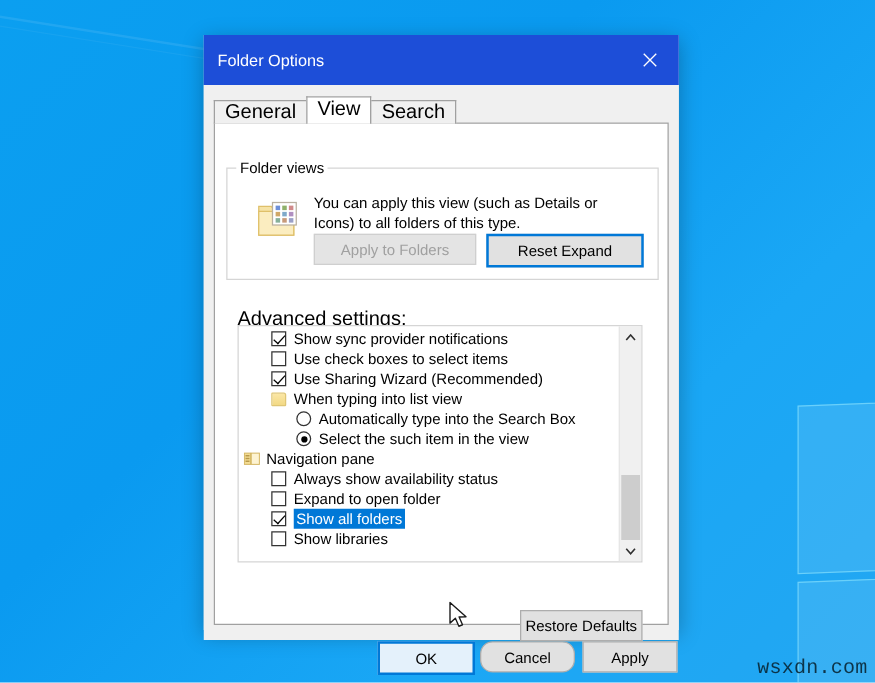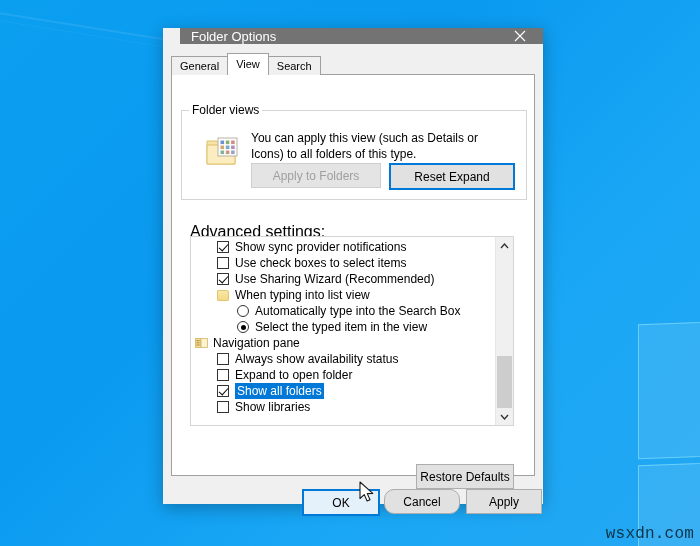--- a/index.html
+++ b/index.html
@@ -52,26 +52,25 @@
   #dialog {
     position: absolute;
     left: 163px;
     top: 28px;
     width: 380px;
     height: 476px;
     background: #f0f0f0;
     box-shadow: 0 4px 16px rgba(0,0,0,0.28);
   }
   #titlebar {
-    height: 16px;
-    background: #737373;
+    height: 40px;
+    background: #1d4ed8;
     display: flex;
     align-items: center;
     justify-content: space-between;
-    margin-left: 17px;
   }
   #title-text {
     color: #ffffff;
     font-size: 13px;
     padding-left: 11px;
     font-family: "Liberation Sans", sans-serif;
   }
   #close-btn {
     width: 46px;
     height: 32px;
@@ -94,21 +93,21 @@
 
   
   #tabstrip {
     position: absolute;
     left: 8px;
     top: 10px;
     width: 364px;
     height: 21px;
     display: flex;
     align-items: flex-end;
-    font-size: 11px;
+    font-size: 16px;
     z-index: 3;
     text-align: center;
   }
   .tab {
     height: 18px;
     line-height: 18px;
     padding: 0 8px;
     border: 1px solid #a0a0a0;
     border-bottom: none;
     background: #f0f0f0;
@@ -465,21 +464,21 @@
             <span class="row-label">When typing into list view</span>
           </div>
           <div class="adv-row">
             <span class="indent2"></span>
             <span class="rdo"></span>
             <span class="row-label">Automatically type into the Search Box</span>
           </div>
           <div class="adv-row">
             <span class="indent2"></span>
             <span class="rdo checked"></span>
-            <span class="row-label">Select the typed item in the view</span>
+            <span class="row-label">Select the such item in the view</span>
           </div>
           <div class="adv-row">
             <span class="mini-nav"><svg width="13" height="12" viewBox="0 0 13 12">
                 <rect x="0.5" y="1.5" width="5" height="9" fill="#f3dc94" stroke="#d4b662" stroke-width="0.8"></rect>
                 <rect x="6" y="1.5" width="6.5" height="9" fill="#fdf3d2" stroke="#d4b662" stroke-width="0.8"></rect>
                 <rect x="1.4" y="3" width="3.2" height="1.2" fill="#b99a4a"></rect>
                 <rect x="1.4" y="5.2" width="3.2" height="1.2" fill="#b99a4a"></rect>
                 <rect x="1.4" y="7.4" width="3.2" height="1.2" fill="#b99a4a"></rect>
               </svg></span>
             <span class="row-label">Navigation pane</span>

